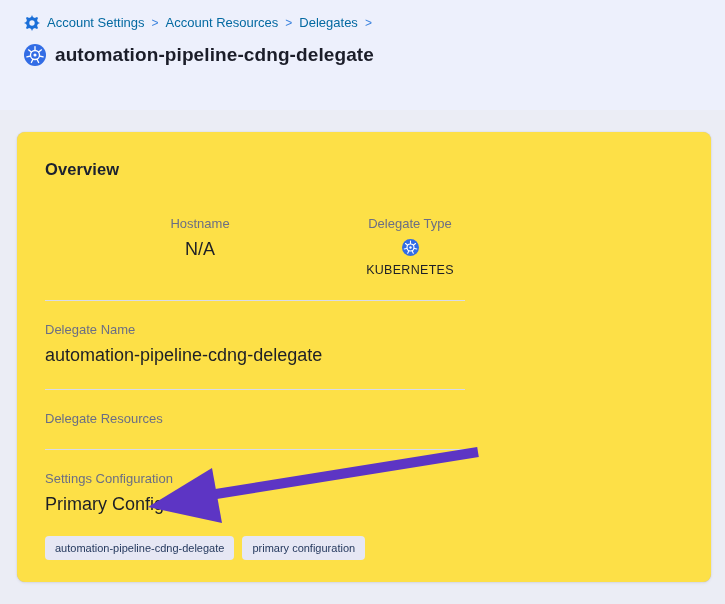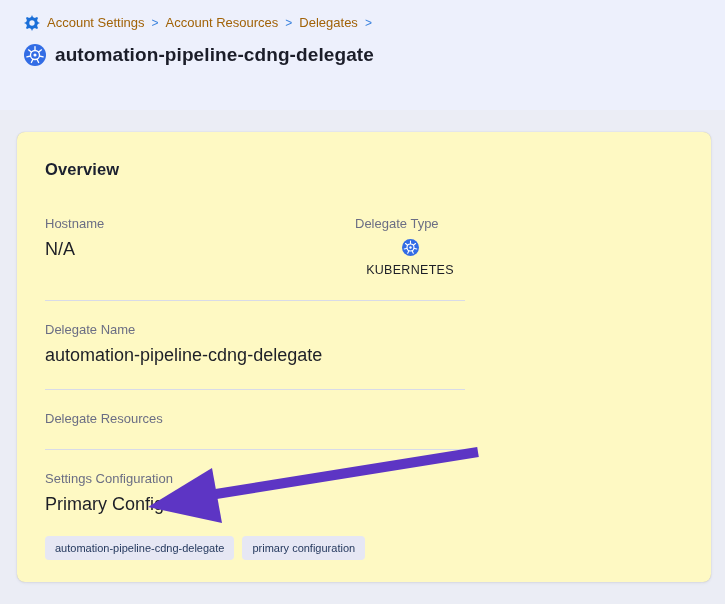--- a/index.html
+++ b/index.html
@@ -16,21 +16,21 @@
   
   .header {
     background:#edf0fc;
     height:110px;
     padding:15px 24px 0 24px;
   }
   .breadcrumb {
     display:flex; align-items:center; gap:7px;
     font-size:13px; line-height:16px;
   }
-  .crumb-link { color:#a16207; text-decoration:none; cursor:pointer; }
+  .crumb-link { color:#0369a1; text-decoration:none; cursor:pointer; }
   .crumb-sep { color:#1b6fd8; opacity:.85; font-size:12px; }
   .gear { width:16px; height:16px; display:inline-flex; }
 
   .title-row {
     display:flex; align-items:center; gap:9px;
     margin-top:13px;
   }
   .k8s-badge {
     width:22px; height:22px; border-radius:50%;
     background:#326ce5; display:inline-flex; align-items:center; justify-content:center;
@@ -39,32 +39,32 @@
   .k8s-badge.small { width:17px; height:17px; }
   .page-title {
     font-size:19px; font-weight:700; color:#1b1d29; letter-spacing:.1px;
     margin:0;
   }
 
   
   .card {
     position:absolute; left:17px; top:132px;
     width:694px; height:450px;
-    background:#fef9c3;
+    background:#fde047;
     border-radius:8px;
     box-shadow:0 0 1px rgba(40,41,61,.25), 0 1px 3px rgba(96,97,112,.12);
     padding:28px 28px;
   }
   .card-heading {
     font-size:16.5px; font-weight:700; color:#1c2130;
     margin:0 0 37px 0; letter-spacing:.1px;
   }
   .content { width:420px; }
 
-  .two-col { display:flex; }
+  .two-col { display:flex;text-align:center; }
   .col-a { width:310px; }
   .col-b { flex:1; }
 
   .field-label { font-size:13px; color:#6b6e84; margin-bottom:8px; }
   .field-value { font-size:18px; color:#1d1f27; }
   .k8s-value {
     display:flex; align-items:center; gap:7px;
     font-size:12.5px; color:#1d1f27; letter-spacing:.3px;flex-direction:column;
   }
 

